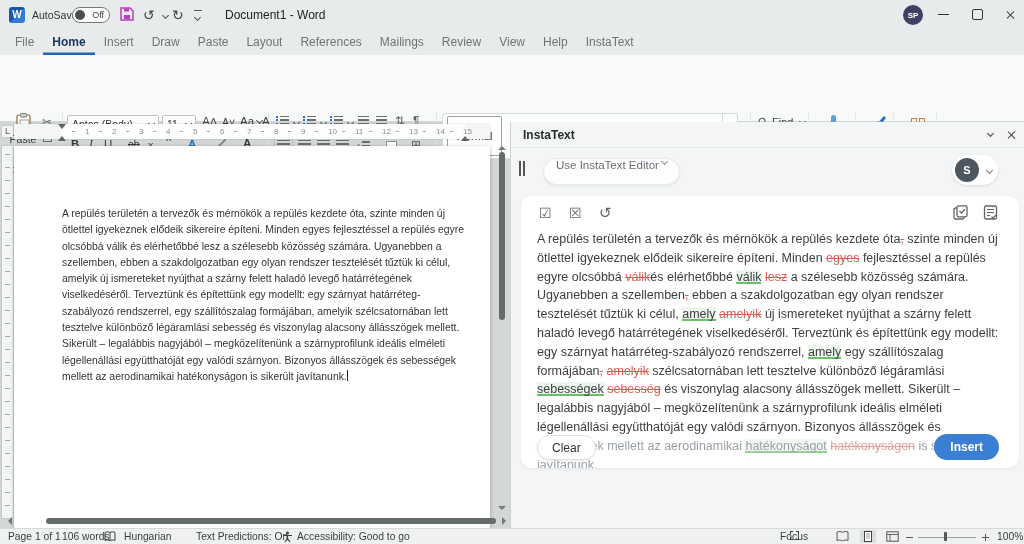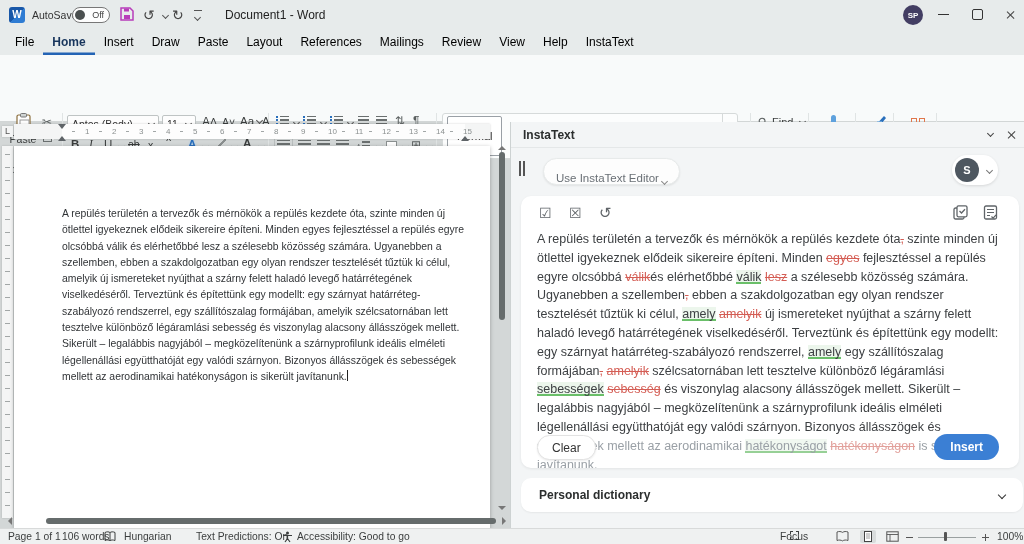--- a/index.html
+++ b/index.html
@@ -13,21 +13,21 @@
   .tb-ic{position:absolute;top:7px;color:#444;font-size:13px;line-height:16px}
   #autosave-pill{position:absolute;left:72px;top:7px;width:38px;height:16px;border:1px solid #777;border-radius:9px;background:#fdfdfd}
   #autosave-knob{position:absolute;left:2px;top:2px;width:10px;height:10px;border-radius:50%;background:#4a4f4f}
   #autosave-pill span{position:absolute;right:5px;top:2px;font-size:9px;color:#444}
   #searchbox{position:absolute;left:393px;top:5px;width:247px;height:20px;background:#fcfdfd;border:1px solid #e2e6e6;border-radius:4px;color:#5f6468;font-size:11.5px;display:flex;align-items:center;gap:6px;padding-left:9px}
   .winbtn{position:absolute;top:9px;width:11px;height:11px;color:#333}
   .avatar{border-radius:50%;color:#fff;display:flex;align-items:center;justify-content:center;font-weight:700}
   
   #tabrow{position:absolute;left:0;top:30px;width:1024px;height:25px;background:#e7ebeb}
   #tabs{position:absolute;left:6px;top:0;display:flex}
-  .mtab{padding:0 9px;line-height:25px;font-size:12px;color:#000000;cursor:default}
+  .mtab{padding:0 9px;line-height:25px;font-size:12px;color:#737373;cursor:default}
   .mtab.active{font-weight:700;color:#18355c;box-shadow:inset 0 -2.5px 0 #2464b5}
   .topbtn{position:absolute;top:33px;height:19px;border:1px solid #c9cdcd;background:#fdfdfd;border-radius:3px;font-size:11px;display:flex;align-items:center;gap:4px;padding:0 7px;color:#333}
   
   #ribbon{position:absolute;left:0;top:55px;width:1024px;height:67px;background:#f8fafa;border-bottom:1px solid #d2d6d6}
   .vsep{position:absolute;top:58px;height:48px;width:1px;background:#e0e4e4}
   .glabel{position:absolute;top:109px;font-size:9.5px;color:#5f6464}
   .lau{position:absolute;top:110px;width:6px;height:6px;border-right:1px solid #868b8b;border-bottom:1px solid #868b8b}
   .fbox{position:absolute;top:60px;height:17px;border:1px solid #bfc4c4;background:#fdfdfd;border-radius:2px;font-size:10.5px;display:flex;align-items:center;justify-content:space-between;padding:0 4px;color:#333}
   .fbtn{position:absolute;font-size:11.5px;color:#3a3d3d}
   .lines{display:inline-block;width:13px;height:11px;background:repeating-linear-gradient(to bottom,#6a6f6f 0 1.2px,transparent 1.2px 3.4px)}
@@ -56,21 +56,21 @@
   .caret{display:inline-block;width:1px;height:11px;background:#222;vertical-align:-1px}
   .sbthumbV{position:absolute;left:499px;top:152px;width:6px;height:168px;background:#666c6c;border-radius:3px}
   .sbthumbH{position:absolute;left:46px;top:518px;width:450px;height:6px;background:#666c6c;border-radius:3px}
   .sbarrow{position:absolute;width:0;height:0;border:4px solid transparent}
   
   #panel{position:absolute;left:510px;top:122px;width:514px;height:406px;background:#f3f5f6;border-left:1px solid #cdd2d2}
   #panelhead{position:absolute;left:0;top:0;width:514px;height:26px;border-bottom:1px solid #e4e7e8;font-weight:700;font-size:12px;color:#2b2e2e}
   .xicon{position:relative;display:inline-block;width:10px;height:10px}
   .xicon::before,.xicon::after{content:"";position:absolute;left:4.5px;top:0;width:1.4px;height:10px;background:#444}
   .xicon::before{transform:rotate(45deg)}.xicon::after{transform:rotate(-45deg)}
-  #editorpill{position:absolute;left:32px;top:36px;height:27px;border-radius:14px;background:#fdfdfd;border:1px solid #e7eaea;box-shadow:0 1px 2px rgba(0,0,0,.08);display:flex;align-items:flex-end;padding:0 12px;font-size:11.5px;color:#6a7076}
+  #editorpill{position:absolute;left:32px;top:36px;height:27px;border-radius:14px;background:#fdfdfd;border:1px solid #e7eaea;box-shadow:0 1px 2px rgba(0,0,0,.08);display:flex;align-items:flex-start;padding:0 12px;font-size:11.5px;color:#6a7076}
   #acctpill{position:absolute;right:26px;top:33px;width:46px;height:30px;border-radius:16px;background:#fff;box-shadow:0 1px 3px rgba(0,0,0,.12);display:flex;align-items:center;padding:0 6px 0 3px;justify-content:space-between;color:#555}
   #card{position:absolute;left:10px;top:74px;width:498px;height:272px;background:#fff;border-radius:10px;box-shadow:0 1px 3px rgba(0,0,0,.07);overflow:hidden}
   .cardic{position:absolute;top:9px;font-size:14px;color:#5f6468;line-height:16px}
   #sugtext{position:absolute;left:16px;top:34px;width:468px;font-size:12.5px;line-height:18.8px;text-align:left}
   .sg-n{color:#3d4043}
   .sg-d{color:#d45d54;text-decoration:line-through}
   .sg-i{color:#3d4043;background:#ecf6ec;box-shadow:inset 0 -2px 0 #6abf69}
   .sg-gn{color:#9aa0a6}
   .sg-gd{color:#e2a19c;text-decoration:line-through}
   .sg-gi{color:#9aa0a6;background:#f1f8f1;box-shadow:inset 0 -2px 0 #97d096}
@@ -410,24 +410,20 @@
         <path d="M8.5 11.5l1.6 1.6 3-3.2" fill="none" stroke="#5f6468" stroke-width="1.3"></path>
       </svg>
     <div id="sugtext"><span class="sg-n">A repülés területén a tervezők és mérnökök a repülés kezdete óta</span><span class="sg-d">,</span><span class="sg-n"> szinte minden új ötlettel igyekeznek elődeik sikereire építeni. Minden </span><span class="sg-d">egyes</span><span class="sg-n"> fejlesztéssel a repülés egyre olcsóbbá </span><span class="sg-d">válik</span><span class="sg-n">és elérhetőbbé </span><span class="sg-i">válik</span><span class="sg-n"> </span><span class="sg-d">lesz</span><span class="sg-n"> a szélesebb közösség számára. Ugyanebben a szellemben</span><span class="sg-d">,</span><span class="sg-n"> ebben a szakdolgozatban egy olyan rendszer tesztelését tűztük ki célul, </span><span class="sg-i">amely</span><span class="sg-n"> </span><span class="sg-d">amelyik</span><span class="sg-n"> új ismereteket nyújthat a szárny felett haladó levegő határrétegének viselkedéséről. Terveztünk és építettünk egy modellt: egy szárnyat határréteg-szabályozó rendszerrel, </span><span class="sg-i">amely</span><span class="sg-n"> egy szállítószalag formájában</span><span class="sg-d">,</span><span class="sg-n"> </span><span class="sg-d">amelyik</span><span class="sg-n"> szélcsatornában lett tesztelve különböző légáramlási </span><span class="sg-i">sebességek</span><span class="sg-n"> </span><span class="sg-d">sebesség</span><span class="sg-n"> és viszonylag alacsony állásszögek mellett. Sikerült – legalábbis nagyjából – megközelítenünk a szárnyprofilunk ideális elméleti légellenállási együtthatóját egy valódi szárnyon. Bizonyos állásszögek és </span><span class="sg-gn">sebességek mellett az aerodinamikai </span><span class="sg-gi">hatékonyságot</span><span class="sg-gn"> </span><span class="sg-gd">hatékonyságon</span><span class="sg-gn"> is sikerült javítanunk.</span></div>
     <div id="clearbtn">
         <span>Clear</span>
       </div>
     <div id="insertbtn">
         <span>Insert</span>
       </div>
   </div>
-  <div id="dictcard">
-    <span>Personal dictionary</span>
-    <span class="cv" style="color:#333;width:6px;height:6px"></span>
-  </div>
 </div>
 
 <div id="statusbar">
   <span class="st-it" style="left:8px">Page 1 of 1</span>
   <span class="st-it" style="left:62px">106 words</span>
   <svg class="st-it" style="left:104px" width="12" height="11" viewBox="0 0 12 11">
       <path d="M1 1.5C3 .5 5 .7 6 1.6 7 .7 9 .5 11 1.5v8c-2-.8-4-.7-5 .2-1-.9-3-1-5-.2z" fill="none" stroke="#3b3e3e" stroke-width="1"></path>
       <line x1="6" y1="1.6" x2="6" y2="9.7" stroke="#3b3e3e" stroke-width="1"></line>
     </svg>
   <span class="st-it" style="left:124px">Hungarian</span>

